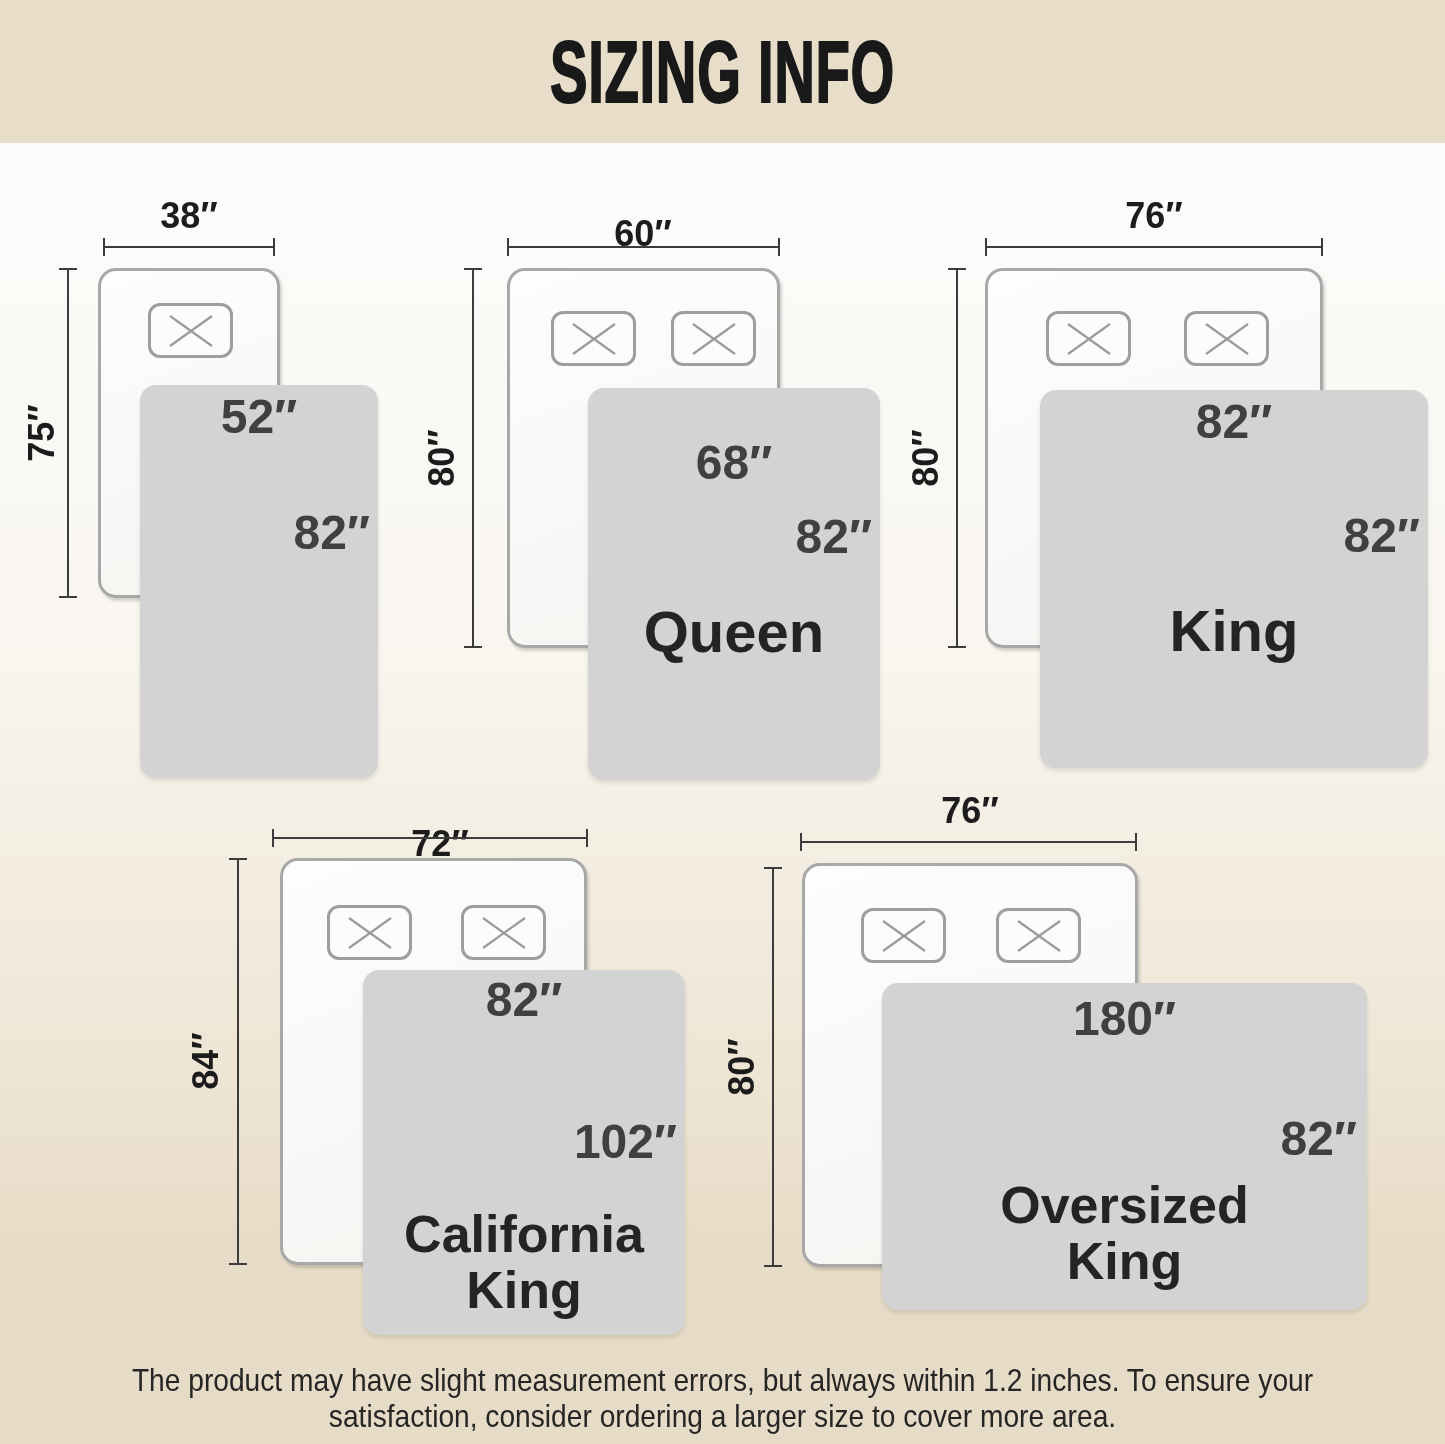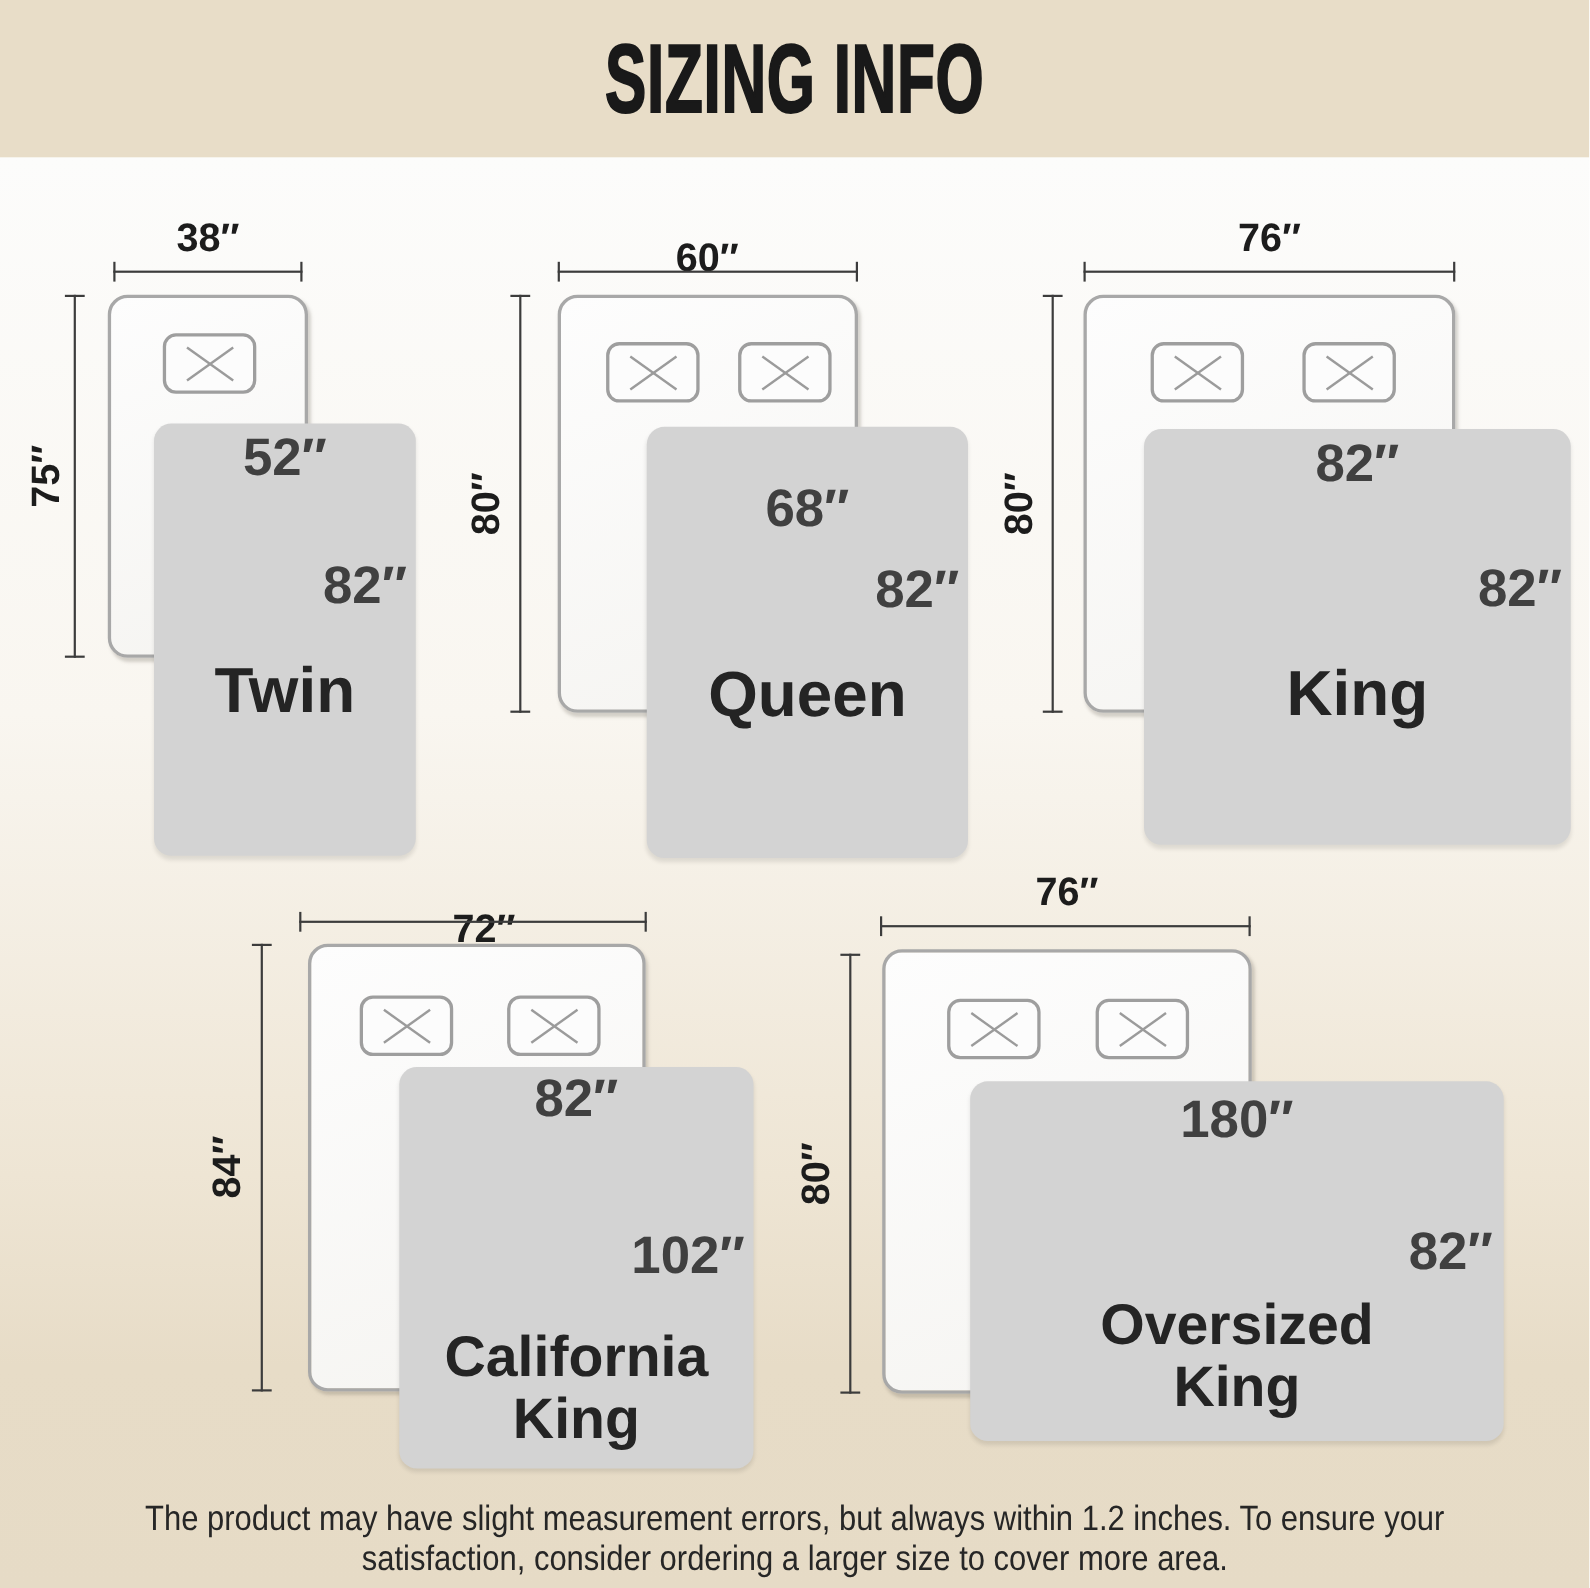--- a/index.html
+++ b/index.html
@@ -76,21 +76,20 @@
       <div class="pillow" style="left:47px;top:32px;">
         <svg width="50" height="36" viewBox="0 0 50 36" preserveAspectRatio="none">
           <line x1="4" y1="3" x2="46" y2="33" stroke="#9b9b9b" stroke-width="2.2"></line>
           <line x1="46" y1="3" x2="4" y2="33" stroke="#9b9b9b" stroke-width="2.2"></line>
         </svg>
       </div>
     </div>
     <div class="blanket" style="left:140px;top:385px;width:238px;height:393px;">
       <span class="blanket-num top-center" style="top:8px;">52″</span>
       <span class="blanket-num" style="right:8px;top:124px;">82″</span>
-      <div class="size-name" style="top:212px;">Twin</div>
     </div>
   </section>
 
   <section>
     <span class="dim-label" style="left:643px;top:216px;">60″</span>
     <div class="hline" style="left:507px;top:246px;width:273px;"></div>
     <span class="dim-label rot" style="left:442px;top:458px;">80″</span>
     <div class="vline" style="left:472px;top:268px;height:380px;"></div>
     <div class="bed" style="left:507px;top:268px;width:273px;height:380px;">
       <div class="pillow" style="left:41px;top:40px;">

